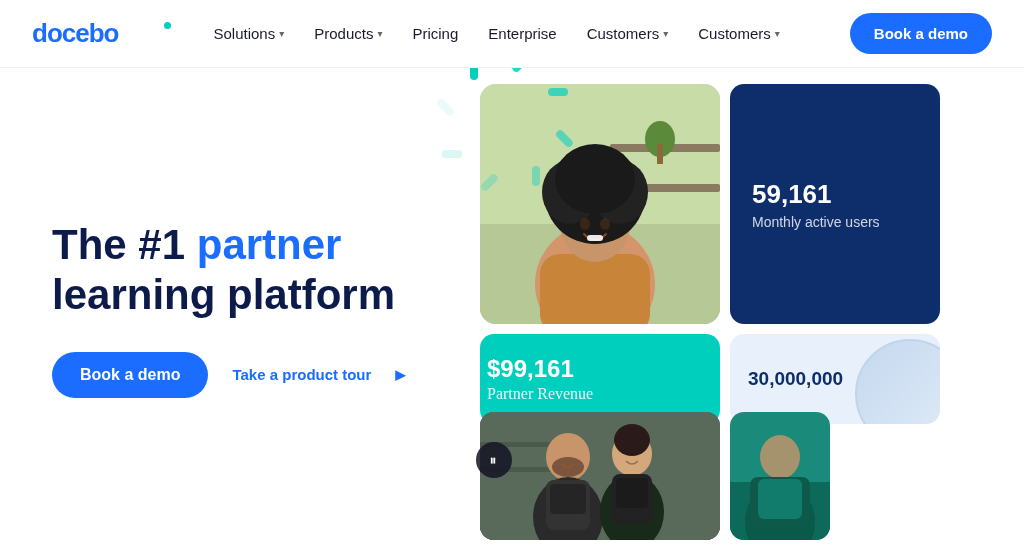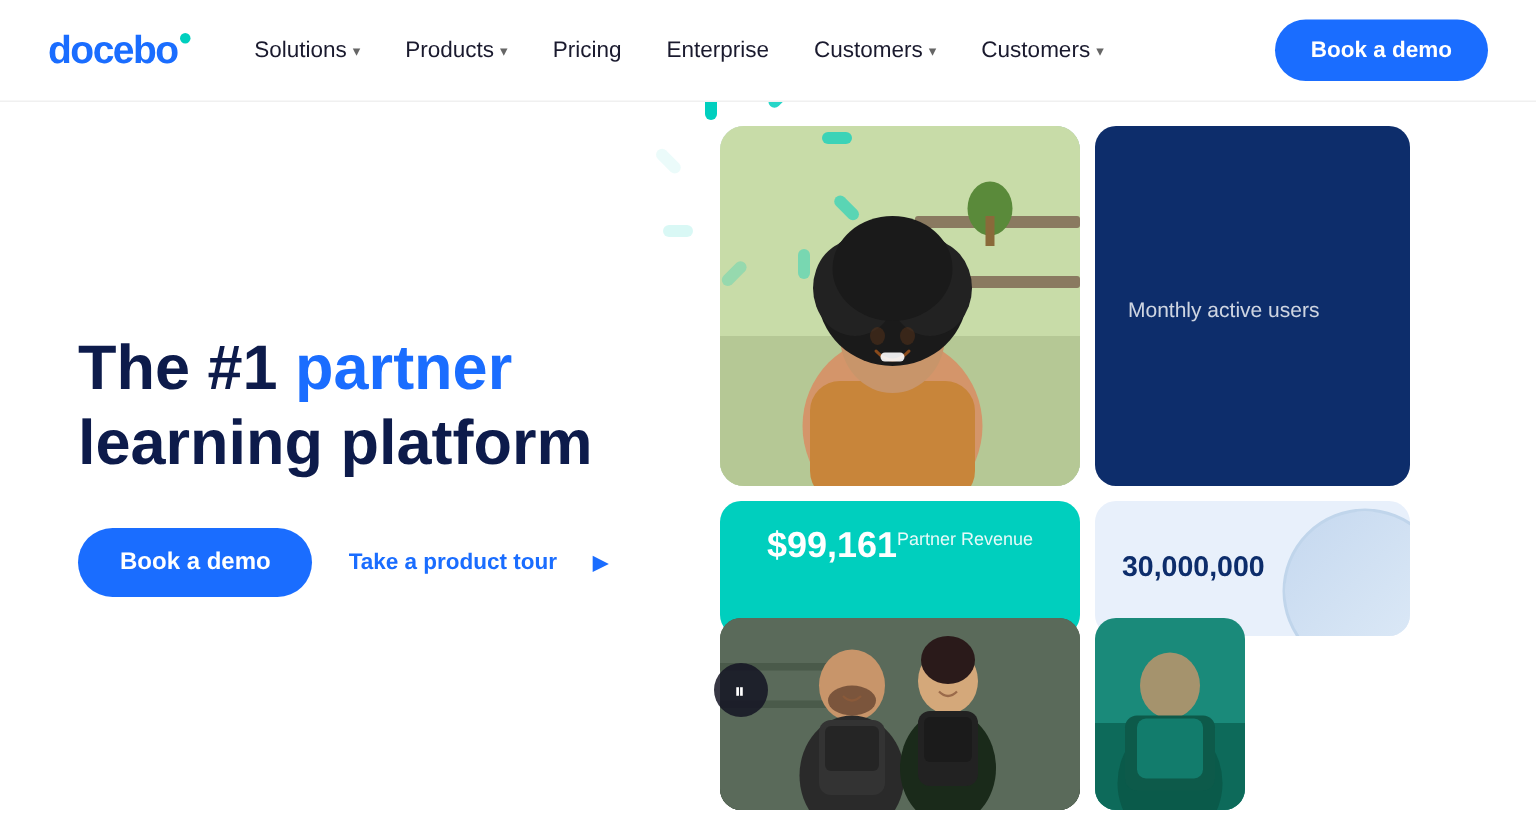--- a/index.html
+++ b/index.html
@@ -158,21 +158,21 @@
       width: 100%;
       height: 100%;
       background: linear-gradient(135deg, #d4e8c2 20%, #b8d4a8 50%, #9ec090 80%);
       position: relative;
     }
   </style>
 </head>
 <body>
 
 <nav>
-  <div style="display:flex;align-items:center;margin-right:28px;cursor:pointer;">
+  <div style="display:flex;align-items:center;margin-right:28px;cursor:pointer;gap:44px;">
     <span style="font-size:26px;font-weight:800;color:#1a6dff;letter-spacing:-1px;">docebo</span>
     <span style="width:7px;height:7px;background:#00cfbe;border-radius:50%;display:inline-block;margin-left:2px;margin-bottom:16px;"></span>
   </div>
 
   <div style="display:flex;align-items:center;gap:2px;flex:1;">
     <div class="nav-item">
       <span>Solutions</span>
       <span class="nav-chevron">▾</span>
     </div>
     <div class="nav-item">
@@ -261,26 +261,27 @@
             <ellipse cx="125" cy="140" rx="5" ry="6" fill="#6a3a1a" opacity="0.4"></ellipse>
 
             <path d="M104 150 Q115 162 126 150" stroke="#8a4a1a" stroke-width="2" fill="none" stroke-linecap="round"></path>
 
             <rect x="107" y="151" width="16" height="6" rx="3" fill="white" opacity="0.9"></rect>
           </svg>
         </div>
       </div>
 
       <div style="grid-column:2;grid-row:1;background:#0d2d6b;border-radius:14px;padding:20px 22px;display:flex;flex-direction:column;justify-content:center;">
+        <div style="font-size:26px;font-weight:800;color:#fff;">59,161</div>
         <div style="font-size:14px;color:rgba(255,255,255,0.8);margin-top:4px;">Monthly active users</div>
       </div>
 
-      <div style="grid-column:1;grid-row:2;background:#00cfbe;border-radius:14px;padding:16px 7px;display:flex;flex-direction:row;justify-content:center;">
+      <div style="grid-column:1;grid-row:2;background:#00cfbe;border-radius:14px;padding:16px 7px;display:flex;flex-direction:column;justify-content:center;">
         <div style="font-size:24px;font-weight:800;color:#fff;">$99,161</div>
-        <div style="font-size:12px;color:rgba(255,255,255,0.9);margin-top:2px;">Partner Revenue</div>
+        <div style="font-size:16px;color:rgba(255,255,255,0.9);margin-top:2px;font-family:Liberation Serif, serif;">Partner Revenue</div>
       </div>
 
       <div style="grid-column:2;grid-row:2;background:#e8f0fb;border-radius:14px;padding:16px 18px;display:flex;flex-direction:column;justify-content:center;position:relative;overflow:hidden;">
         <div style="font-size:19px;font-weight:800;color:#0d2d6b;position:relative;z-index:2;">30,000,000</div>
 
         <div style="position:absolute;right:-25px;bottom:-25px;width:110px;height:110px;border-radius:50%;background:linear-gradient(135deg,#c5d8ef,#e0ecf8);border:2px solid #c0d5eb;"></div>
       </div>
     </div>
 
     <div style="position:absolute;bottom:10px;left:60px;right:16px;display:flex;gap:10px;height:128px;">

